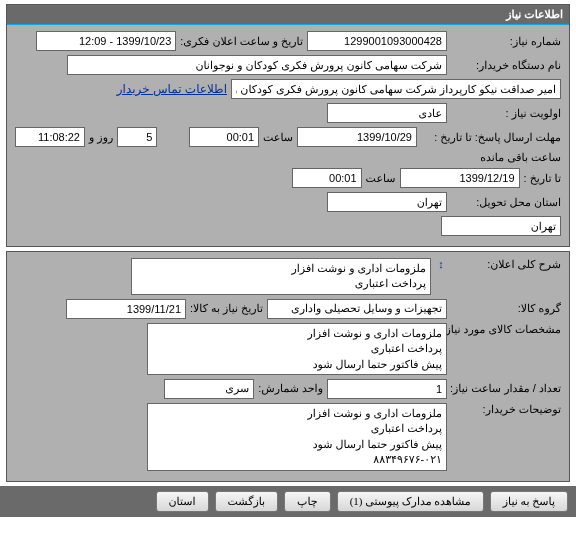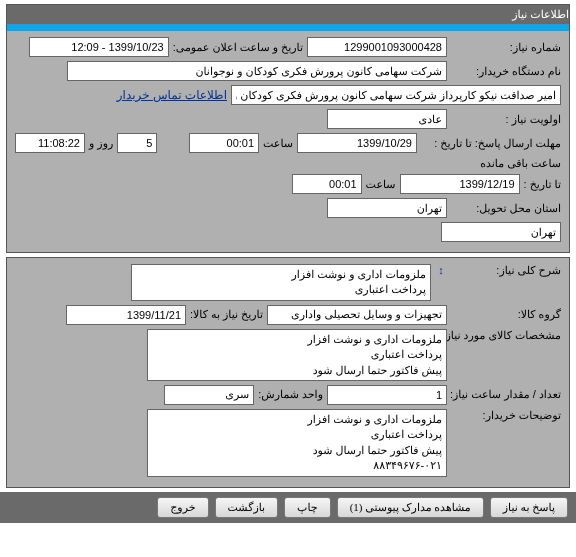--- a/index.html
+++ b/index.html
@@ -11,23 +11,23 @@
     direction: rtl;
     color: #000;
   }
   .box {
     border: 1px solid #555;
     margin: 4px 6px;
   }
   .box-title {
     background: #6a6a6a;
     color: #fff;
-    padding: 3px 0;
-    font-weight: normal;
-    border-bottom: 7px solid #0ea5e9;
+    padding: 3px 6px;
+    font-weight: bold;
+    border-bottom: 1px solid #0ea5e9;
   }
   .box-body {
     background: #b0b0b0;
     padding: 6px 8px;
   }
   .row {
     display: flex;
     align-items: center;
     gap: 4px;
     margin-bottom: 4px;
@@ -91,21 +91,21 @@
 </head>
 <body>
 
 <div class="box">
   <div class="box-title">اطلاعات نیاز</div>
   <div class="box-body">
 
     <div class="row">
       <span class="lbl lbl-w1">شماره نیاز:</span>
       <input class="fld f-140" readonly="" value="1299001093000428" style="">
-      <span class="lbl">تاریخ و ساعت اعلان عمومی:</span>
+      <span class="lbl">تاریخ و ساعت اعلان فکری:</span>
       <input class="fld f-140" readonly="" value="1399/10/23 - 12:09" style="">
     </div>
 
     <div class="row">
       <span class="lbl lbl-w1">نام دستگاه خریدار:</span>
       <input class="fld f-long" readonly="" value="شرکت سهامی کانون پرورش فکری کودکان و نوجوانان" style="">
     </div>
 
     <div class="row">
       <input class="fld f-long" style="width: 330px;" readonly="" value="امیر صداقت نیکو کارپرداز شرکت سهامی کانون پرورش فکری کودکان و نوجوانان">
@@ -145,21 +145,21 @@
       <input class="fld f-120" readonly="" value="تهران" style="">
     </div>
 
   </div>
 </div>
 
 <div class="box">
   <div class="box-body">
 
     <div class="row" style="align-items:flex-start">
-      <span class="lbl lbl-w1">شرح کلی نیاز:</span>
+      <span class="lbl lbl-w1">شرح کلی اعلان:</span>
       <span class="icon-expand">↕</span>
       <textarea class="fld f-ta" rows="2" readonly="" style="">ملزومات اداری و نوشت افزار
 پرداخت اعتباری</textarea>
     </div>
 
     <div class="row">
       <span class="lbl lbl-w1">گروه کالا:</span>
       <input class="fld" style="width: 180px;" readonly="" value="تجهیزات و وسایل تحصیلی واداری">
       <span class="lbl">تاریخ نیاز به کالا:</span>
       <input class="fld f-120" readonly="" value="1399/11/21" style="">
@@ -188,14 +188,14 @@
     </div>
 
   </div>
 </div>
 
 <div class="btnbar">
   <button class="btn">پاسخ به نیاز</button>
   <button class="btn">مشاهده مدارک پیوستی (1)</button>
   <button class="btn">چاپ</button>
   <button class="btn">بازگشت</button>
-  <button class="btn">خروج</button>
+  <button class="btn">استان</button>
 </div>
 
 </body></html>

